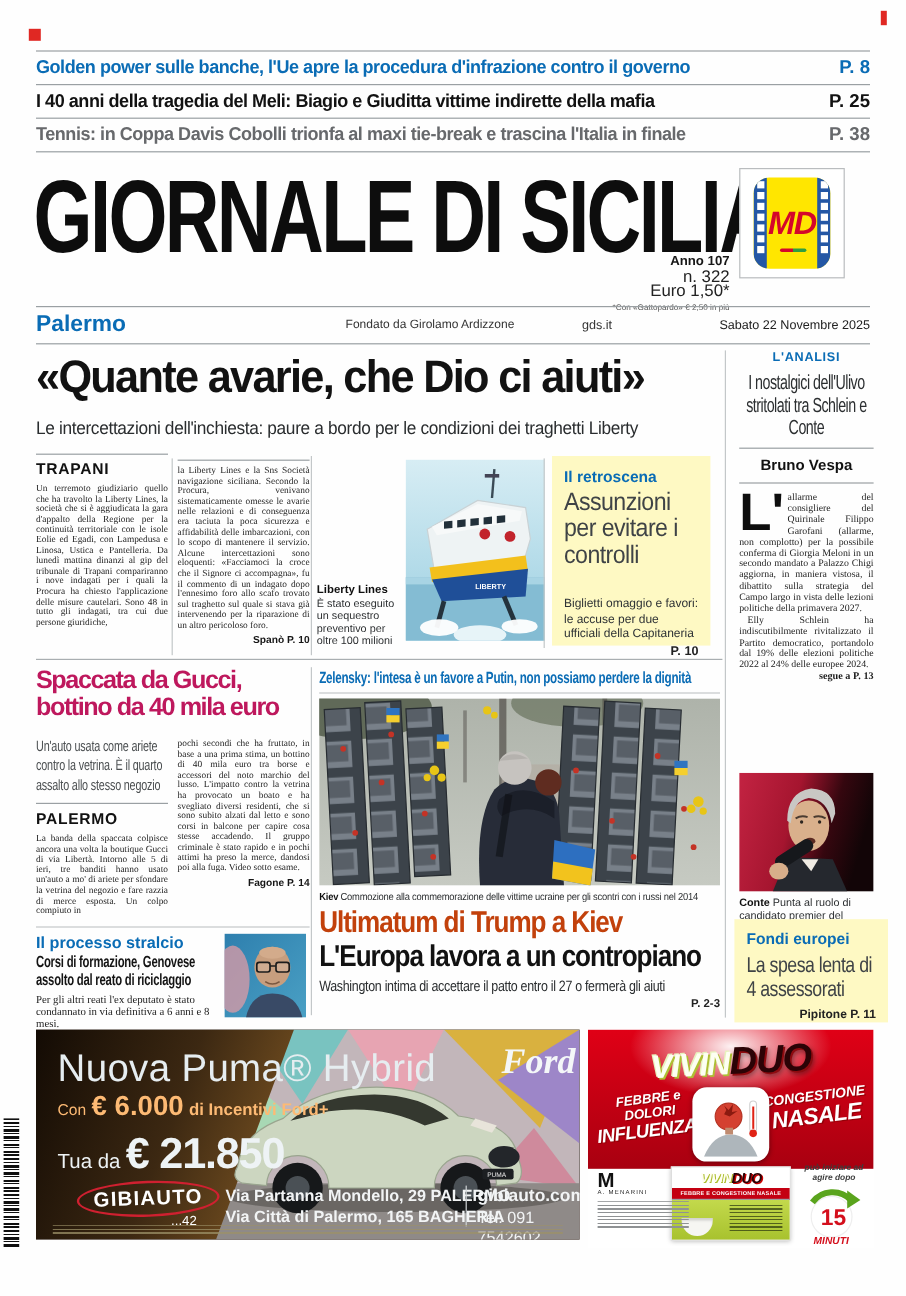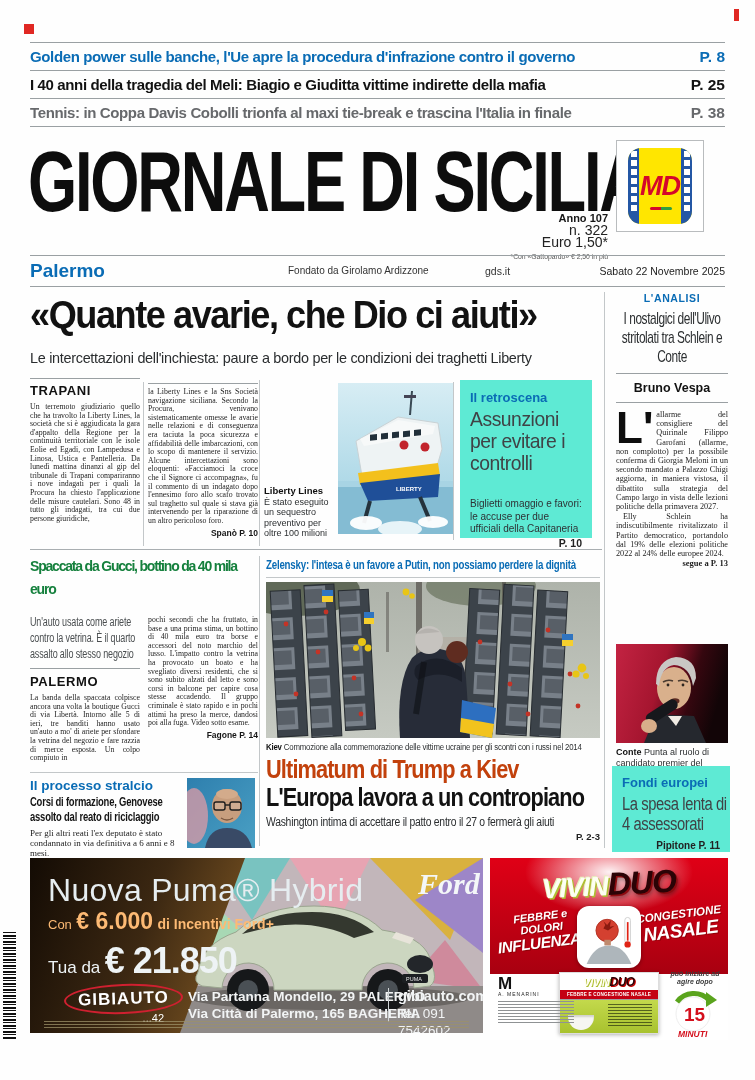--- a/index.html
+++ b/index.html
@@ -62,21 +62,21 @@
   .lead-c1 .kick{margin:4px 0 5px 0;}
   .lead-c2{position:absolute;left:148px;top:378px;width:110px;padding-top:5px;}
   .lead-c2 .krule2{border-top:1px solid #9aa0a3;margin-bottom:4px;}
 
   
   .fcap{position:absolute;left:264px;top:486px;width:74px;font-size:9px;line-height:10.5px;color:#2c2f31;}
   .fcap b{font-size:9.5px;color:#101010;}
   .fphoto{position:absolute;left:338px;top:383px;width:116px;height:151px;}
 
   
-  .gbox{background:#5eead4;}
+  .gbox{background:#fef9c3;}
   .retro{position:absolute;left:460px;top:380px;width:132px;height:158px;padding:10px 10px;box-sizing:border-box;}
   .boxkick{font-weight:bold;font-size:13px;color:#0a6cb5;}
   .boxtitle{font-size:21px;line-height:22px;letter-spacing:-0.5px;color:#3f4346;margin-top:3px;font-weight:400;}
   .retro .txt{font-size:10px;line-height:12.5px;color:#2e3235;margin-top:24px;}
   .retro .pg{font-weight:bold;font-size:10.5px;text-align:right;color:#222;margin-top:1px;}
 
   
   .rcol{position:absolute;left:616px;top:292px;width:112px;}
   .rcol .ak{font-weight:bold;font-size:10.5px;letter-spacing:0.6px;color:#0a6cb5;text-align:center;}
   .an-title-w{margin-top:5px;}
@@ -86,27 +86,27 @@
   .rcol .by{font-weight:bold;font-size:12.5px;text-align:center;color:#121212;}
   .an-body{font-family:"Liberation Serif",serif;font-size:8.2px;line-height:9.2px;text-align:justify;color:#1d1d1d;}
   .dropcap{float:left;font-family:"Liberation Sans",sans-serif;font-weight:bold;font-size:44px;line-height:36px;
     padding-right:3px;color:#0d0d0d;}
   .an-body .p2{text-indent:7px;margin-top:1px;}
   .an-more{font-weight:bold;font-size:8.5px;text-align:right;margin-top:1px;}
 
   .conte-photo{position:absolute;left:616px;top:644px;width:112px;height:99px;}
   .conte-cap{position:absolute;left:616px;top:747px;width:112px;font-size:9px;line-height:10.5px;color:#2c2f31;}
   .conte-cap b{color:#101010;}
-  .fondi{position:absolute;left:612px;top:766px;width:118px;height:86px;padding:9px 10px;box-sizing:border-box;}
+  .fondi{position:absolute;left:612px;top:766px;width:128px;height:86px;padding:9px 10px;box-sizing:border-box;}
   .fondi .title2{font-size:18px;line-height:20px;letter-spacing:-0.5px;color:#3f4346;font-weight:400;margin-top:4px;}
   .fondi .by2{font-weight:bold;font-size:10px;text-align:right;margin-top:6px;color:#222;}
 
   
-  .gucci-h{position:absolute;left:30px;top:555px;width:232px;font-weight:bold;font-size:14px;
-    line-height:23px;letter-spacing:-1.2px;color:#15803d;}
+  .gucci-h{position:absolute;left:30px;top:555px;width:232px;font-weight:bold;font-size:21px;
+    line-height:23px;letter-spacing:-1.2px;color:#be185d;}
   .gucci-l{position:absolute;left:30px;top:614px;width:110px;}
   .gucci-sub{font-size:12.5px;line-height:16px;letter-spacing:-0.2px;color:#4a4e50;width:150px;}
   .gucci-l .kick{margin:5px 0 5px 0;}
   .gucci-l .krule{margin-top:6px;}
   .gucci-r{position:absolute;left:148px;top:616px;width:110px;}
 
   
   .zel{position:absolute;left:266px;top:557px;font-weight:bold;font-size:13.5px;letter-spacing:-0.3px;color:#0a6cb5;}
   .kiev{position:absolute;left:266px;top:582px;width:334px;height:156px;}
   .kcap{position:absolute;left:266px;top:742px;width:334px;font-size:8.5px;letter-spacing:-0.2px;color:#2c2f31;}

